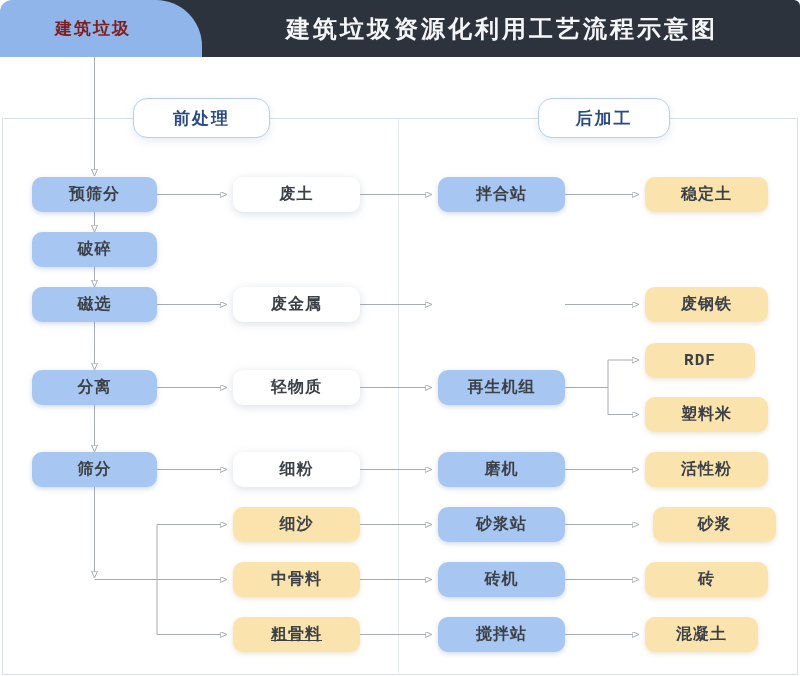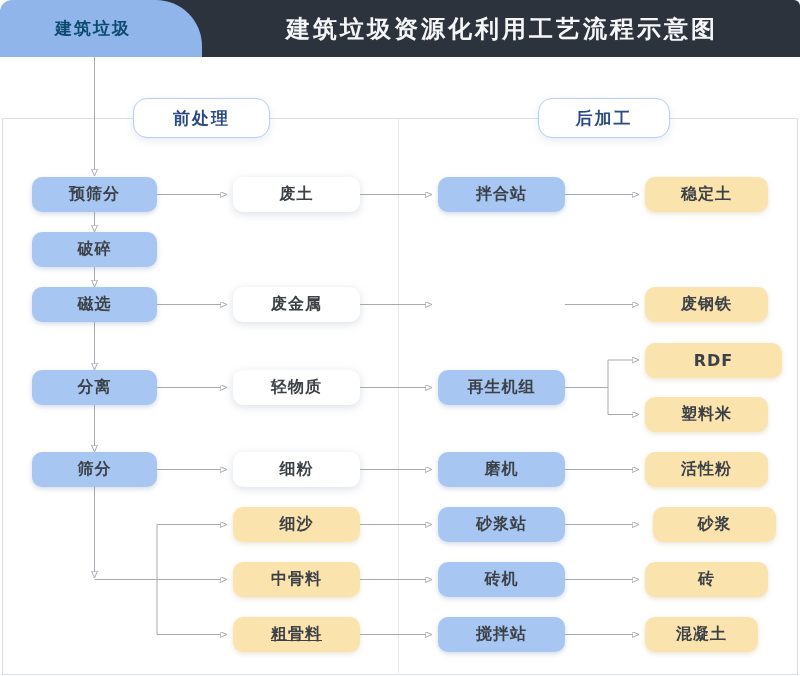--- a/index.html
+++ b/index.html
@@ -7,21 +7,21 @@
   .canvas{position:relative;width:800px;height:676px;background:#fff;overflow:hidden;}
 
   .header-bar{position:absolute;left:96px;top:0;width:704px;height:57px;
     background:var(--header-bg,#2d333c);border-radius:0 6px 0 0;z-index:4;}
   .title{position:absolute;left:206px;right:2px;top:0;height:57px;display:flex;
     align-items:center;justify-content:center;color:#f5f6f8;font-size:24px;
     font-weight:700;letter-spacing:3px;z-index:5;white-space:nowrap;}
   .tab{position:absolute;left:0;top:0;width:202px;height:57px;
     background:var(--tab-bg,#8fb5ea);border-radius:12px 46px 0 0;display:flex;
     align-items:center;justify-content:center;padding-right:16px;box-sizing:border-box;
-    color:#0c4a6e;font-size:17px;font-weight:700;letter-spacing:2px;z-index:6;}
+    color:#7f1d1d;font-size:17px;font-weight:700;letter-spacing:2px;z-index:6;}
 
   .frame{position:absolute;left:2px;top:118px;width:794px;height:555px;
     border:1px solid #d9dee7;background:#fff;z-index:0;}
   .divider{position:absolute;left:398px;top:119px;width:1px;height:554px;
     background:#e5e8ee;z-index:1;}
 
   .section-label{position:absolute;height:38px;background:#ffffff;
     border:1px solid var(--accent-border,#b7cdf1);border-radius:14px;display:flex;
     align-items:center;justify-content:center;color:#2b4a80;font-size:17px;
     font-weight:600;letter-spacing:2px;box-shadow:0 3px 8px rgba(120,145,190,.18);z-index:3;}
@@ -110,20 +110,20 @@
 
   <div class="node blue" style="left:438px;top:177px;width:127px;">拌合站</div>
   <div class="node blue" style="left:438px;top:370px;width:127px;">再生机组</div>
   <div class="node blue" style="left:438px;top:452px;width:127px;">磨机</div>
   <div class="node blue" style="left:438px;top:507px;width:127px;">砂浆站</div>
   <div class="node blue" style="left:438px;top:562px;width:127px;">砖机</div>
   <div class="node blue" style="left:438px;top:617px;width:127px;">搅拌站</div>
 
   <div class="node yellow" style="left:645px;top:177px;width:123px;text-align:center;">稳定土</div>
   <div class="node yellow" style="left:645px;top:287px;width:123px;">废钢铁</div>
-  <div class="node yellow" style="left:645px;top:343px;width:137px;">RDF</div>
+  <div class="node yellow" style="left:645px;top:343px;width:110px;font-family:Liberation Mono, monospace;">RDF</div>
   <div class="node yellow" style="left:645px;top:397px;width:123px;">塑料米</div>
   <div class="node yellow" style="left:645px;top:452px;width:123px;">活性粉</div>
   <div class="node yellow" style="left:653px;top:507px;width:123px;">砂浆</div>
   <div class="node yellow" style="left:645px;top:562px;width:123px;">砖</div>
   <div class="node yellow" style="left:645px;top:617px;width:113px;">混凝土</div>
 
 </div>
 
 </body></html>

